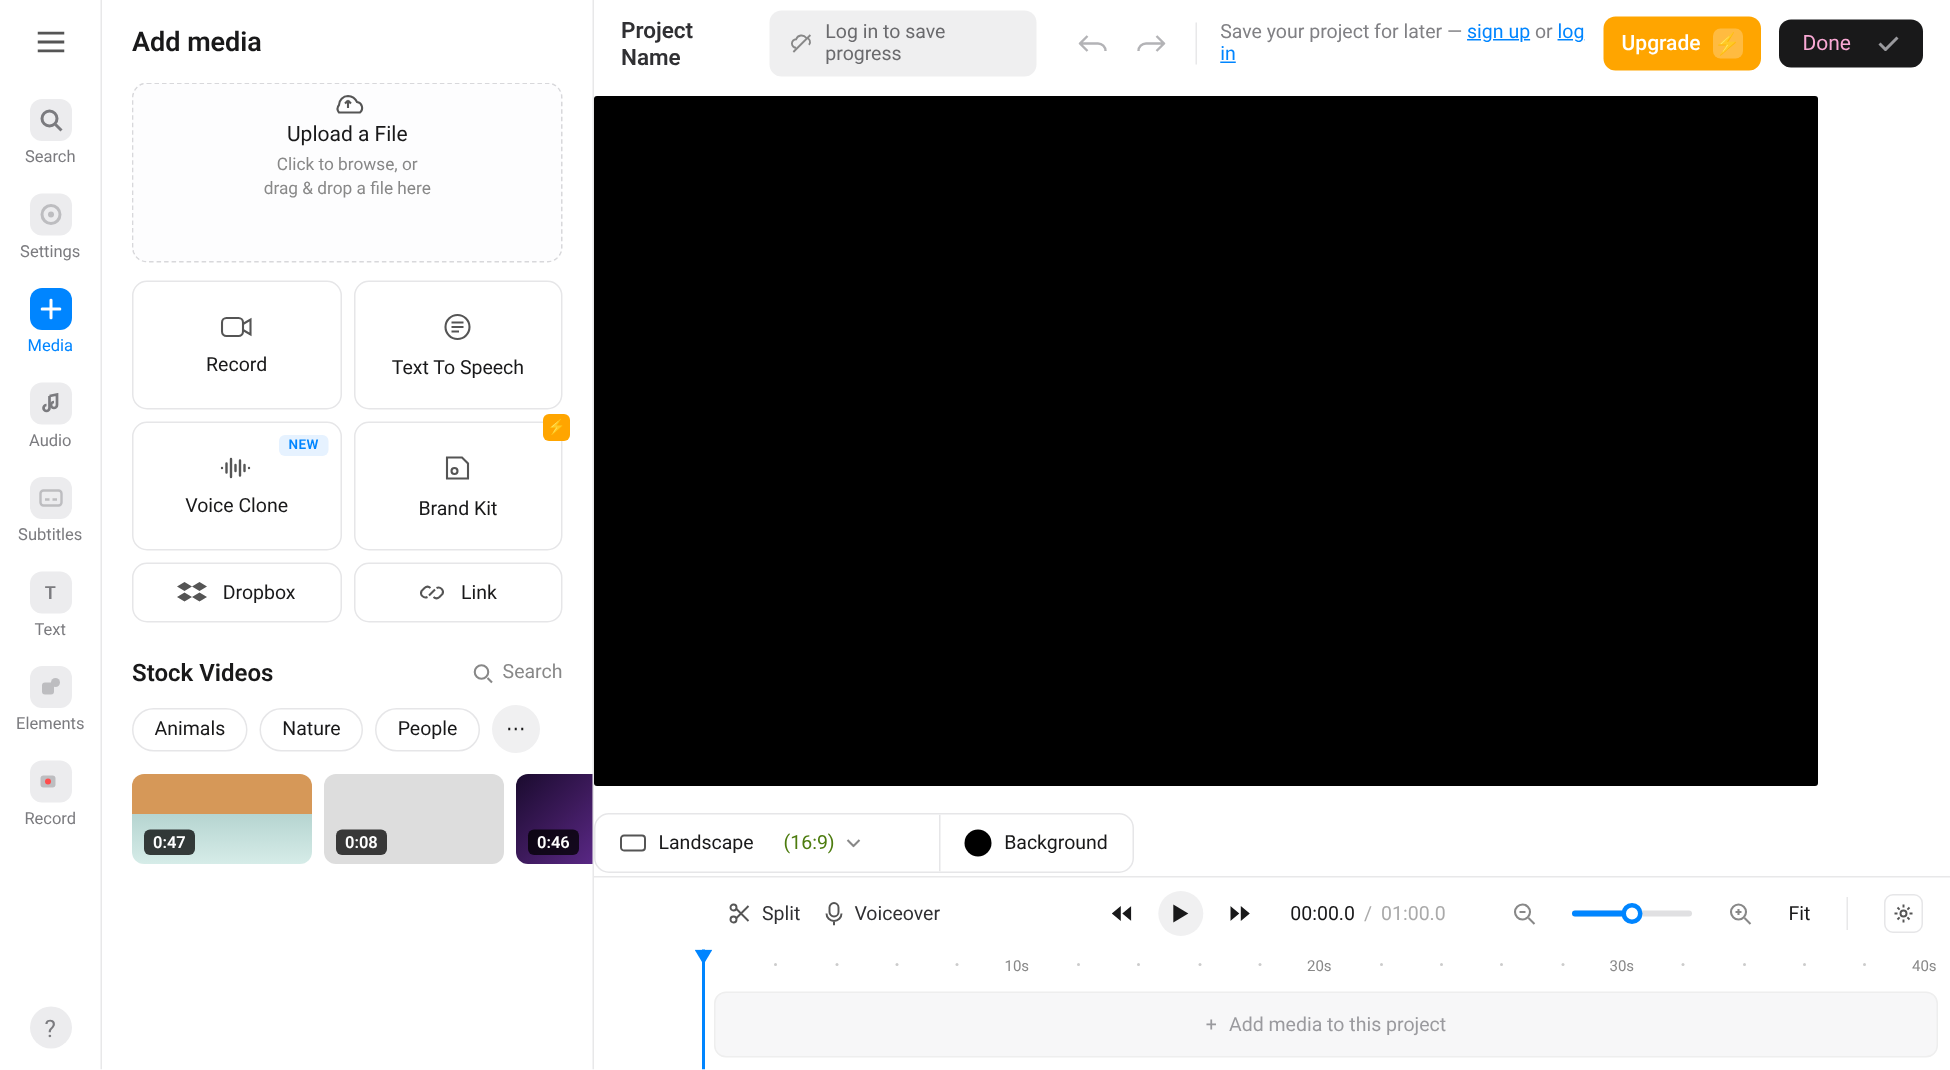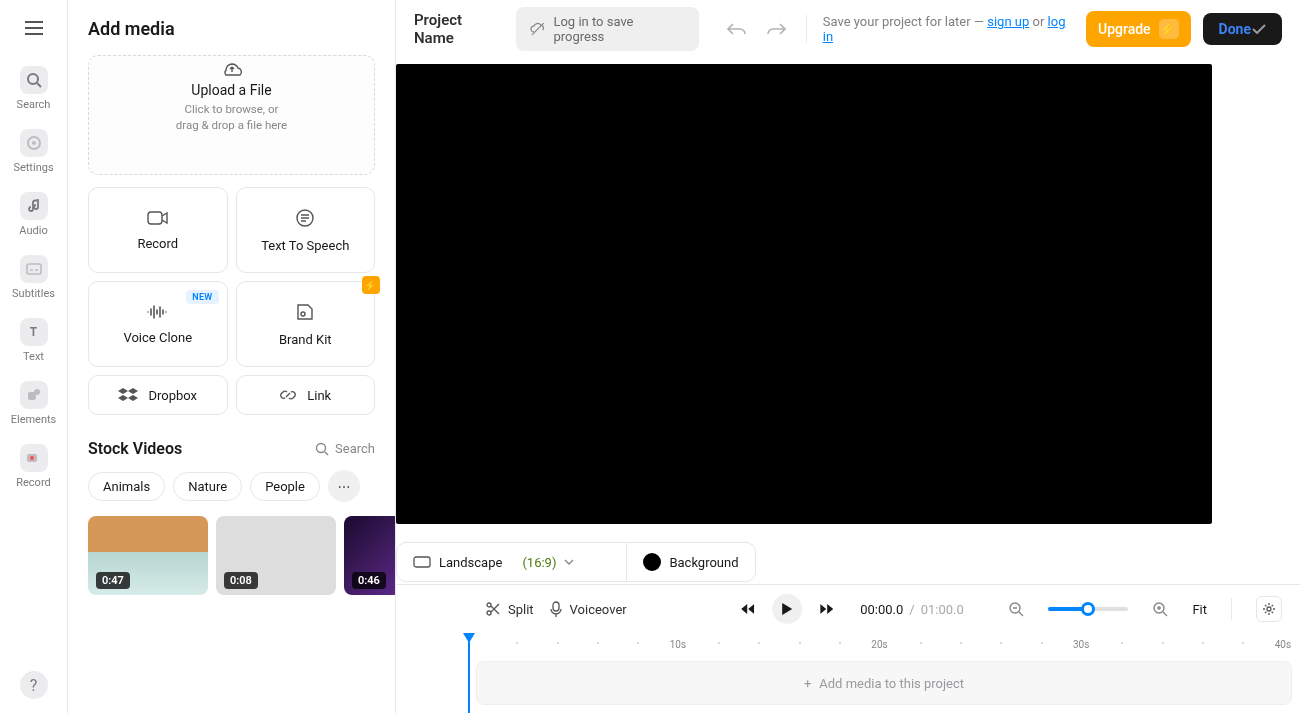--- a/index.html
+++ b/index.html
@@ -30,39 +30,39 @@
 .badge-new { position:absolute; top:8px; right:8px; background:#e6f2ff; color:#0085FF; font-size:9px; font-weight:600; padding:2px 6px; border-radius:4px; letter-spacing:.3px;}
 .badge-bolt { position:absolute; top:-6px; right:-6px; width:18px; height:18px; background:#FFA500; border-radius:4px; display:flex; align-items:center; justify-content:center; color:#fff; font-size:10px; }
 
 .section-head { display:flex; align-items:center; justify-content:space-between; margin-top:24px; }
 .section-head h2 { font-size:16px; font-weight:600; }
 .section-head .search { display:flex; align-items:center; gap:6px; color:#888; font-size:13px; cursor:pointer;}
 .chips { display:flex; gap:8px; margin-top:12px; align-items:center; }
 .chip { border:1px solid #e6e6e8; border-radius:16px; padding:6px 14px; font-size:13px; cursor:pointer; }
 .chip.more { width:32px; height:32px; padding:0; display:flex; align-items:center; justify-content:center; background:#f0f0f1; border:none;}
 .thumbs { display:flex; gap:8px; margin-top:14px; }
-.thumb { width:120px; height:79px; border-radius:8px; position:relative; background:#eee; flex-shrink:0; cursor:pointer; overflow:hidden;}
+.thumb { width:120px; height:60px; border-radius:8px; position:relative; background:#eee; flex-shrink:0; cursor:pointer; overflow:hidden;}
 .thumb .dur { position:absolute; left:8px; bottom:6px; background:rgba(0,0,0,.75); color:#fff; font-size:11px; font-weight:600; padding:2px 6px; border-radius:4px;}
 .thumb1 { background:linear-gradient(180deg,#d69858 0%,#d69858 45%,#b6d5d1 45%,#d6ece8 100%); }
 .thumb2 { background:#ddd; }
 .thumb3 { background:linear-gradient(135deg,#1a0b2e,#3d1a5c,#5e2a8c); width:60px;}
 
 
 .right { flex:1; display:flex; flex-direction:column; }
 .topbar { height:58px; display:flex; align-items:center; padding:0 18px; gap:12px; }
 .project-name { font-size:15px; font-weight:600; color:#303033;}
 .save-pill { background:#efeff0; border-radius:8px; padding:7px 14px; display:flex; align-items:center; gap:8px; color:#6a6a6d; font-size:13px; cursor:pointer;}
 .topbar .flex-spacer { flex:1; }
 .undo-btn,.redo-btn { width:28px; height:28px; display:flex;align-items:center;justify-content:center; color:#b3b3b6; cursor:pointer; }
 .vdiv { width:1px; height:28px; background:#e8e8e9; margin:0 4px; }
 .save-hint { font-size:13px; color:#808084;}
 .save-hint a { color:#0085FF; text-decoration:underline; cursor:pointer;}
 .upgrade-btn { background:#FFA500; color:#fff; border:none; border-radius:8px; padding:8px 12px; display:flex; align-items:center; gap:8px; font-size:14px; font-weight:500; cursor:pointer;}
 .upgrade-bolt { width:20px; height:20px; background:rgba(255,255,255,.25); border-radius:5px; display:flex;align-items:center;justify-content:center;}
-.done-btn { background:#19191a; color:#3b82f6; border:none; border-radius:8px; padding:8px 16px; display:flex; align-items:center; gap:1px; font-size:14px; font-weight:700; cursor:pointer;}
+.done-btn { background:#19191a; color:#f9a8d4; border:none; border-radius:8px; padding:8px 16px; display:flex; align-items:center; gap:18px; font-size:14px; font-weight:400; cursor:pointer;}
 
 .canvas-area { flex:1; display:flex; flex-direction:column; align-items:flex-start; padding-top:6px; }
 .canvas { width:816px; height:460px; background:#000; border-radius:2px; }
 .canvas-controls { display:flex; margin-top:18px; border:1px solid #e6e6e8; border-radius:10px; overflow:hidden; font-size:13px;}
 .canvas-controls > div { padding:10px 16px; display:flex; align-items:center; gap:8px; cursor:pointer; }
 .canvas-controls > div + div { border-left:1px solid #e6e6e8;margin-left:36px; }
 .aspect-sub { color:#4d7c0f;margin-left:12px; }
 .bg-dot { width:18px; height:18px; border-radius:50%; background:#000; }
 
 
@@ -114,20 +114,28 @@
       <span class="sidebar-item-label">Search</span>
     </div>
     <div class="sidebar-item">
       <div class="sidebar-icon box">
           <svg width="16" height="16" viewBox="0 0 16 16">
             <circle cx="8" cy="8" r="6" stroke="#bdbdc0" stroke-width="2" fill="none"></circle>
             <circle cx="8" cy="8" r="2" fill="#bdbdc0"></circle>
           </svg>
         </div>
       <span class="sidebar-item-label">Settings</span>
+    </div>
+    <div class="sidebar-item active">
+      <div class="sidebar-icon active">
+          <svg width="14" height="14" viewBox="0 0 14 14">
+            <path d="M7 1v12M1 7h12" stroke="#fff" stroke-width="2" stroke-linecap="round"></path>
+          </svg>
+        </div>
+      <span class="sidebar-item-label">Media</span>
     </div>
     <div class="sidebar-item">
       <div class="sidebar-icon box">
           <svg width="14" height="14" viewBox="0 0 14 14">
             <path d="M6 2v8a2 2 0 11-2-2" stroke="#7b7b7f" stroke-width="1.8" fill="none"></path>
             <path d="M6 2l5-1v7a2 2 0 11-2-2" stroke="#7b7b7f" stroke-width="1.8" fill="none"></path>
           </svg>
         </div>
       <span class="sidebar-item-label">Audio</span>
     </div>

